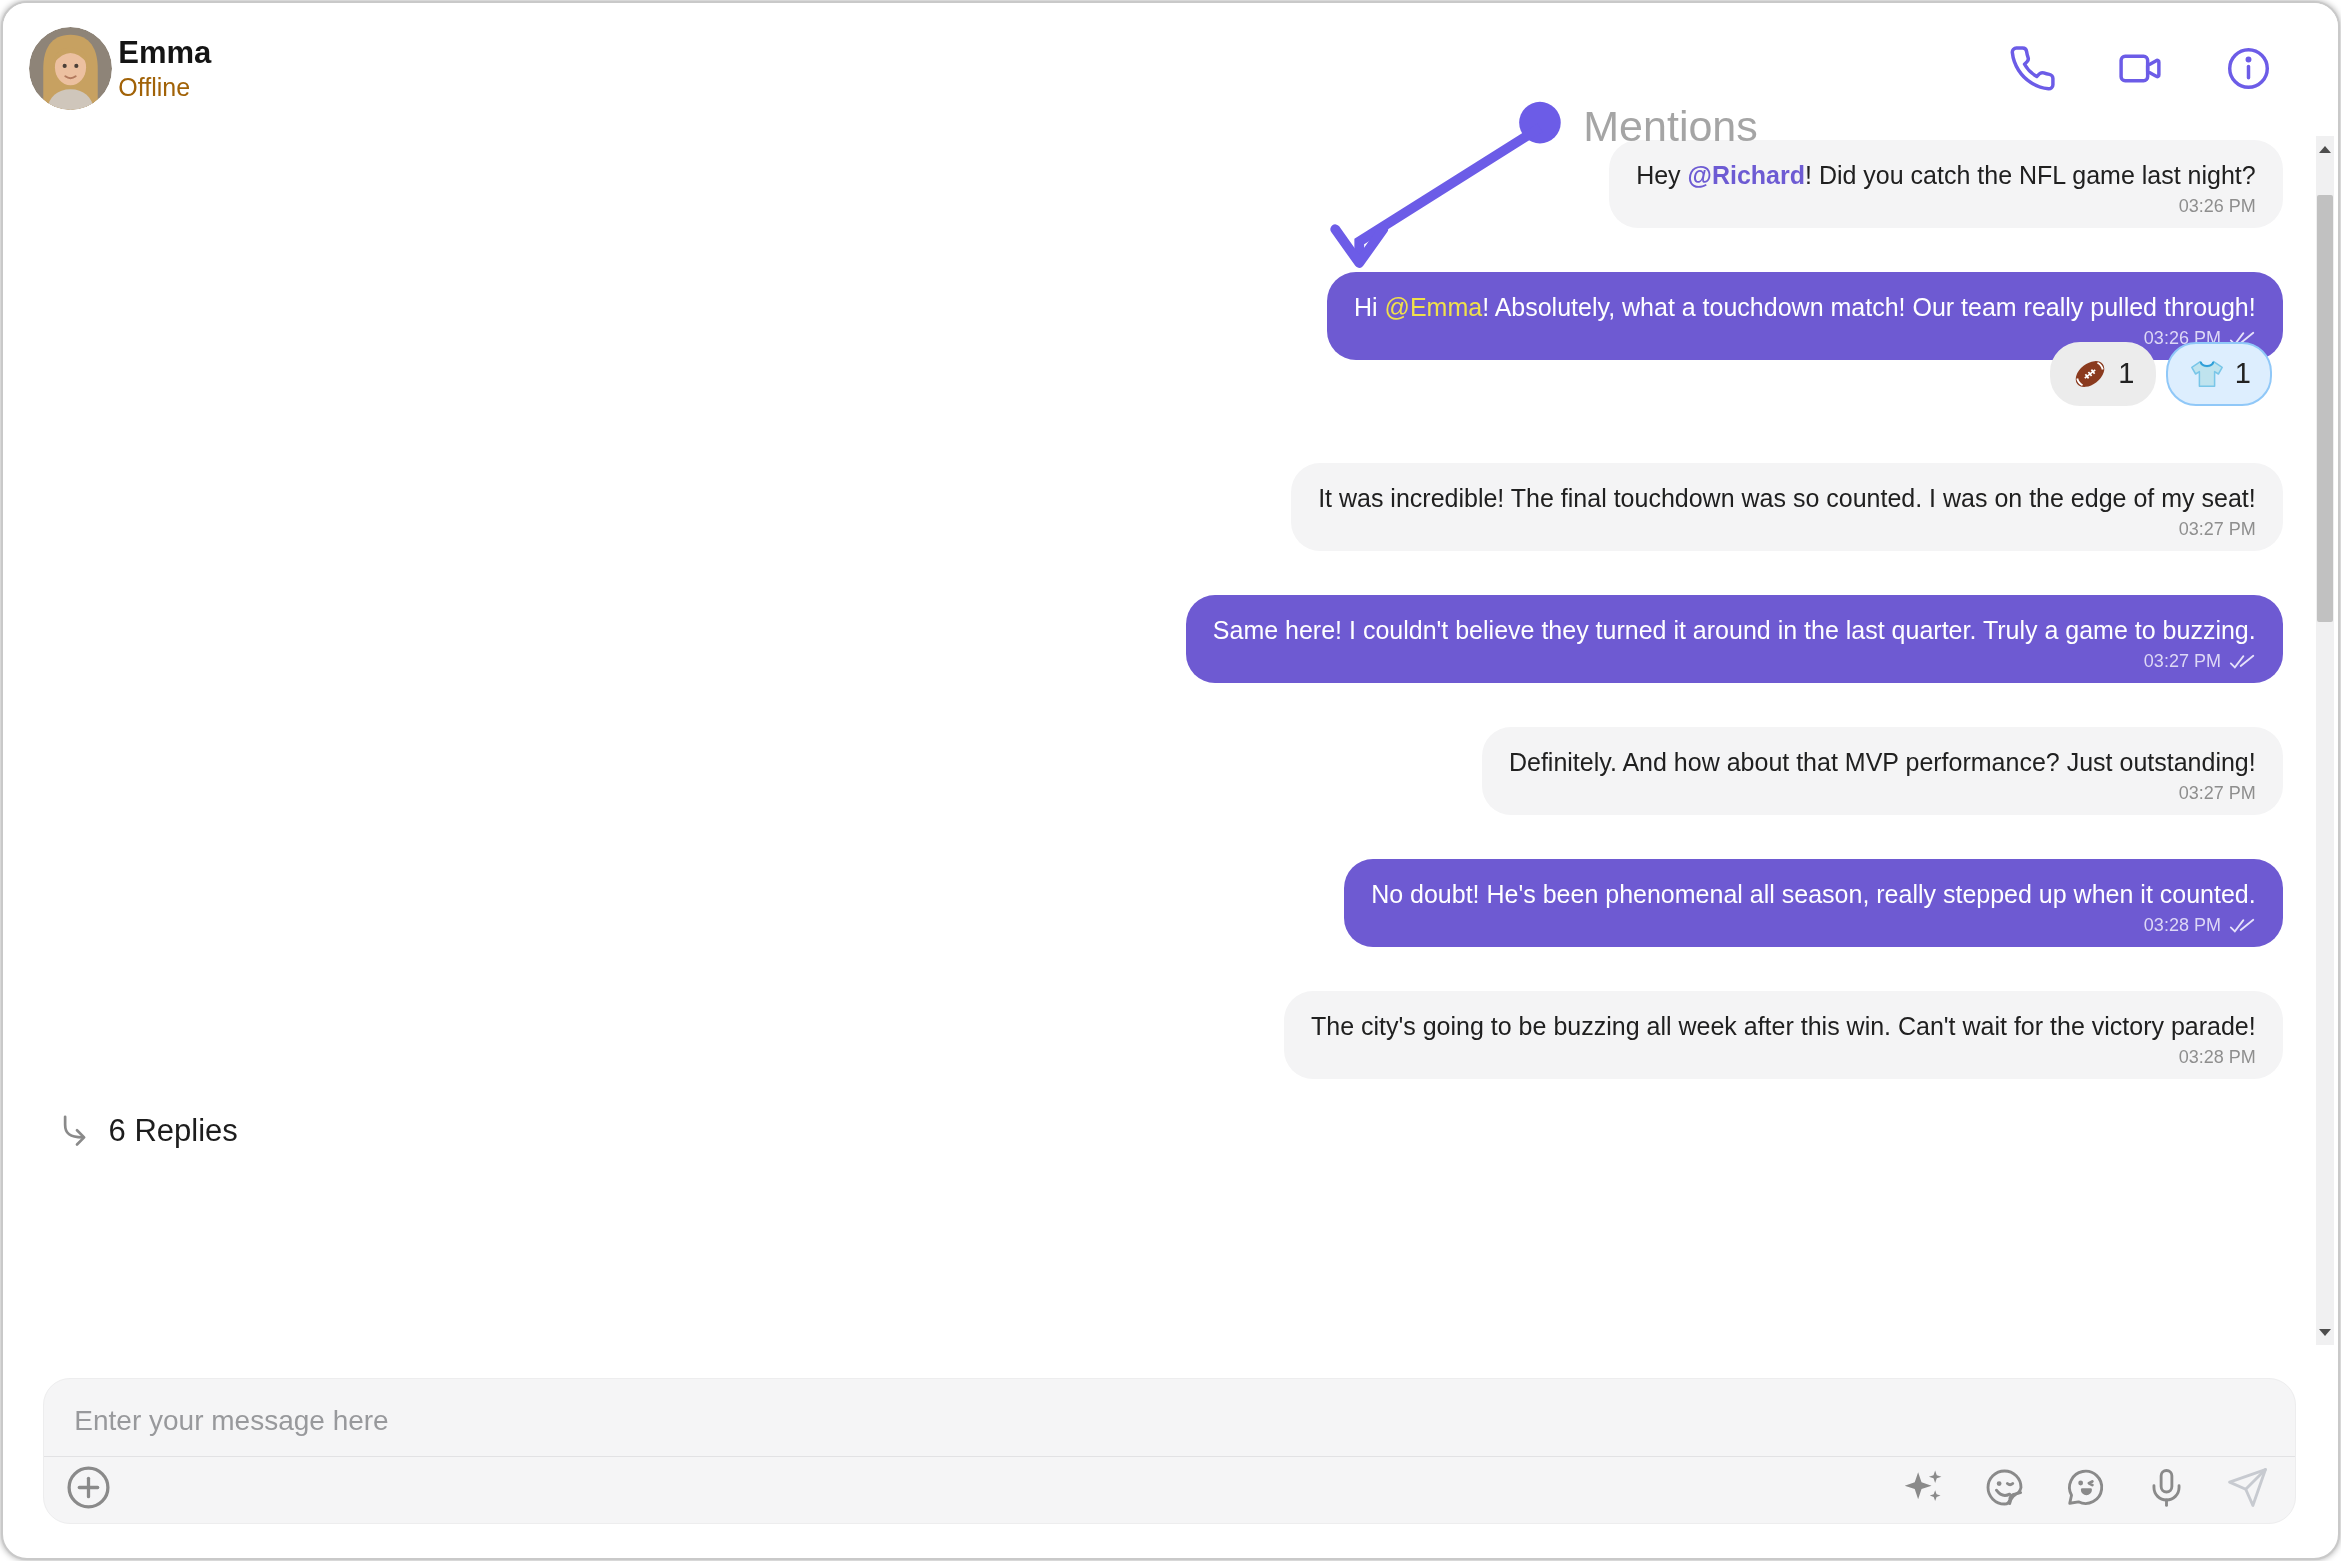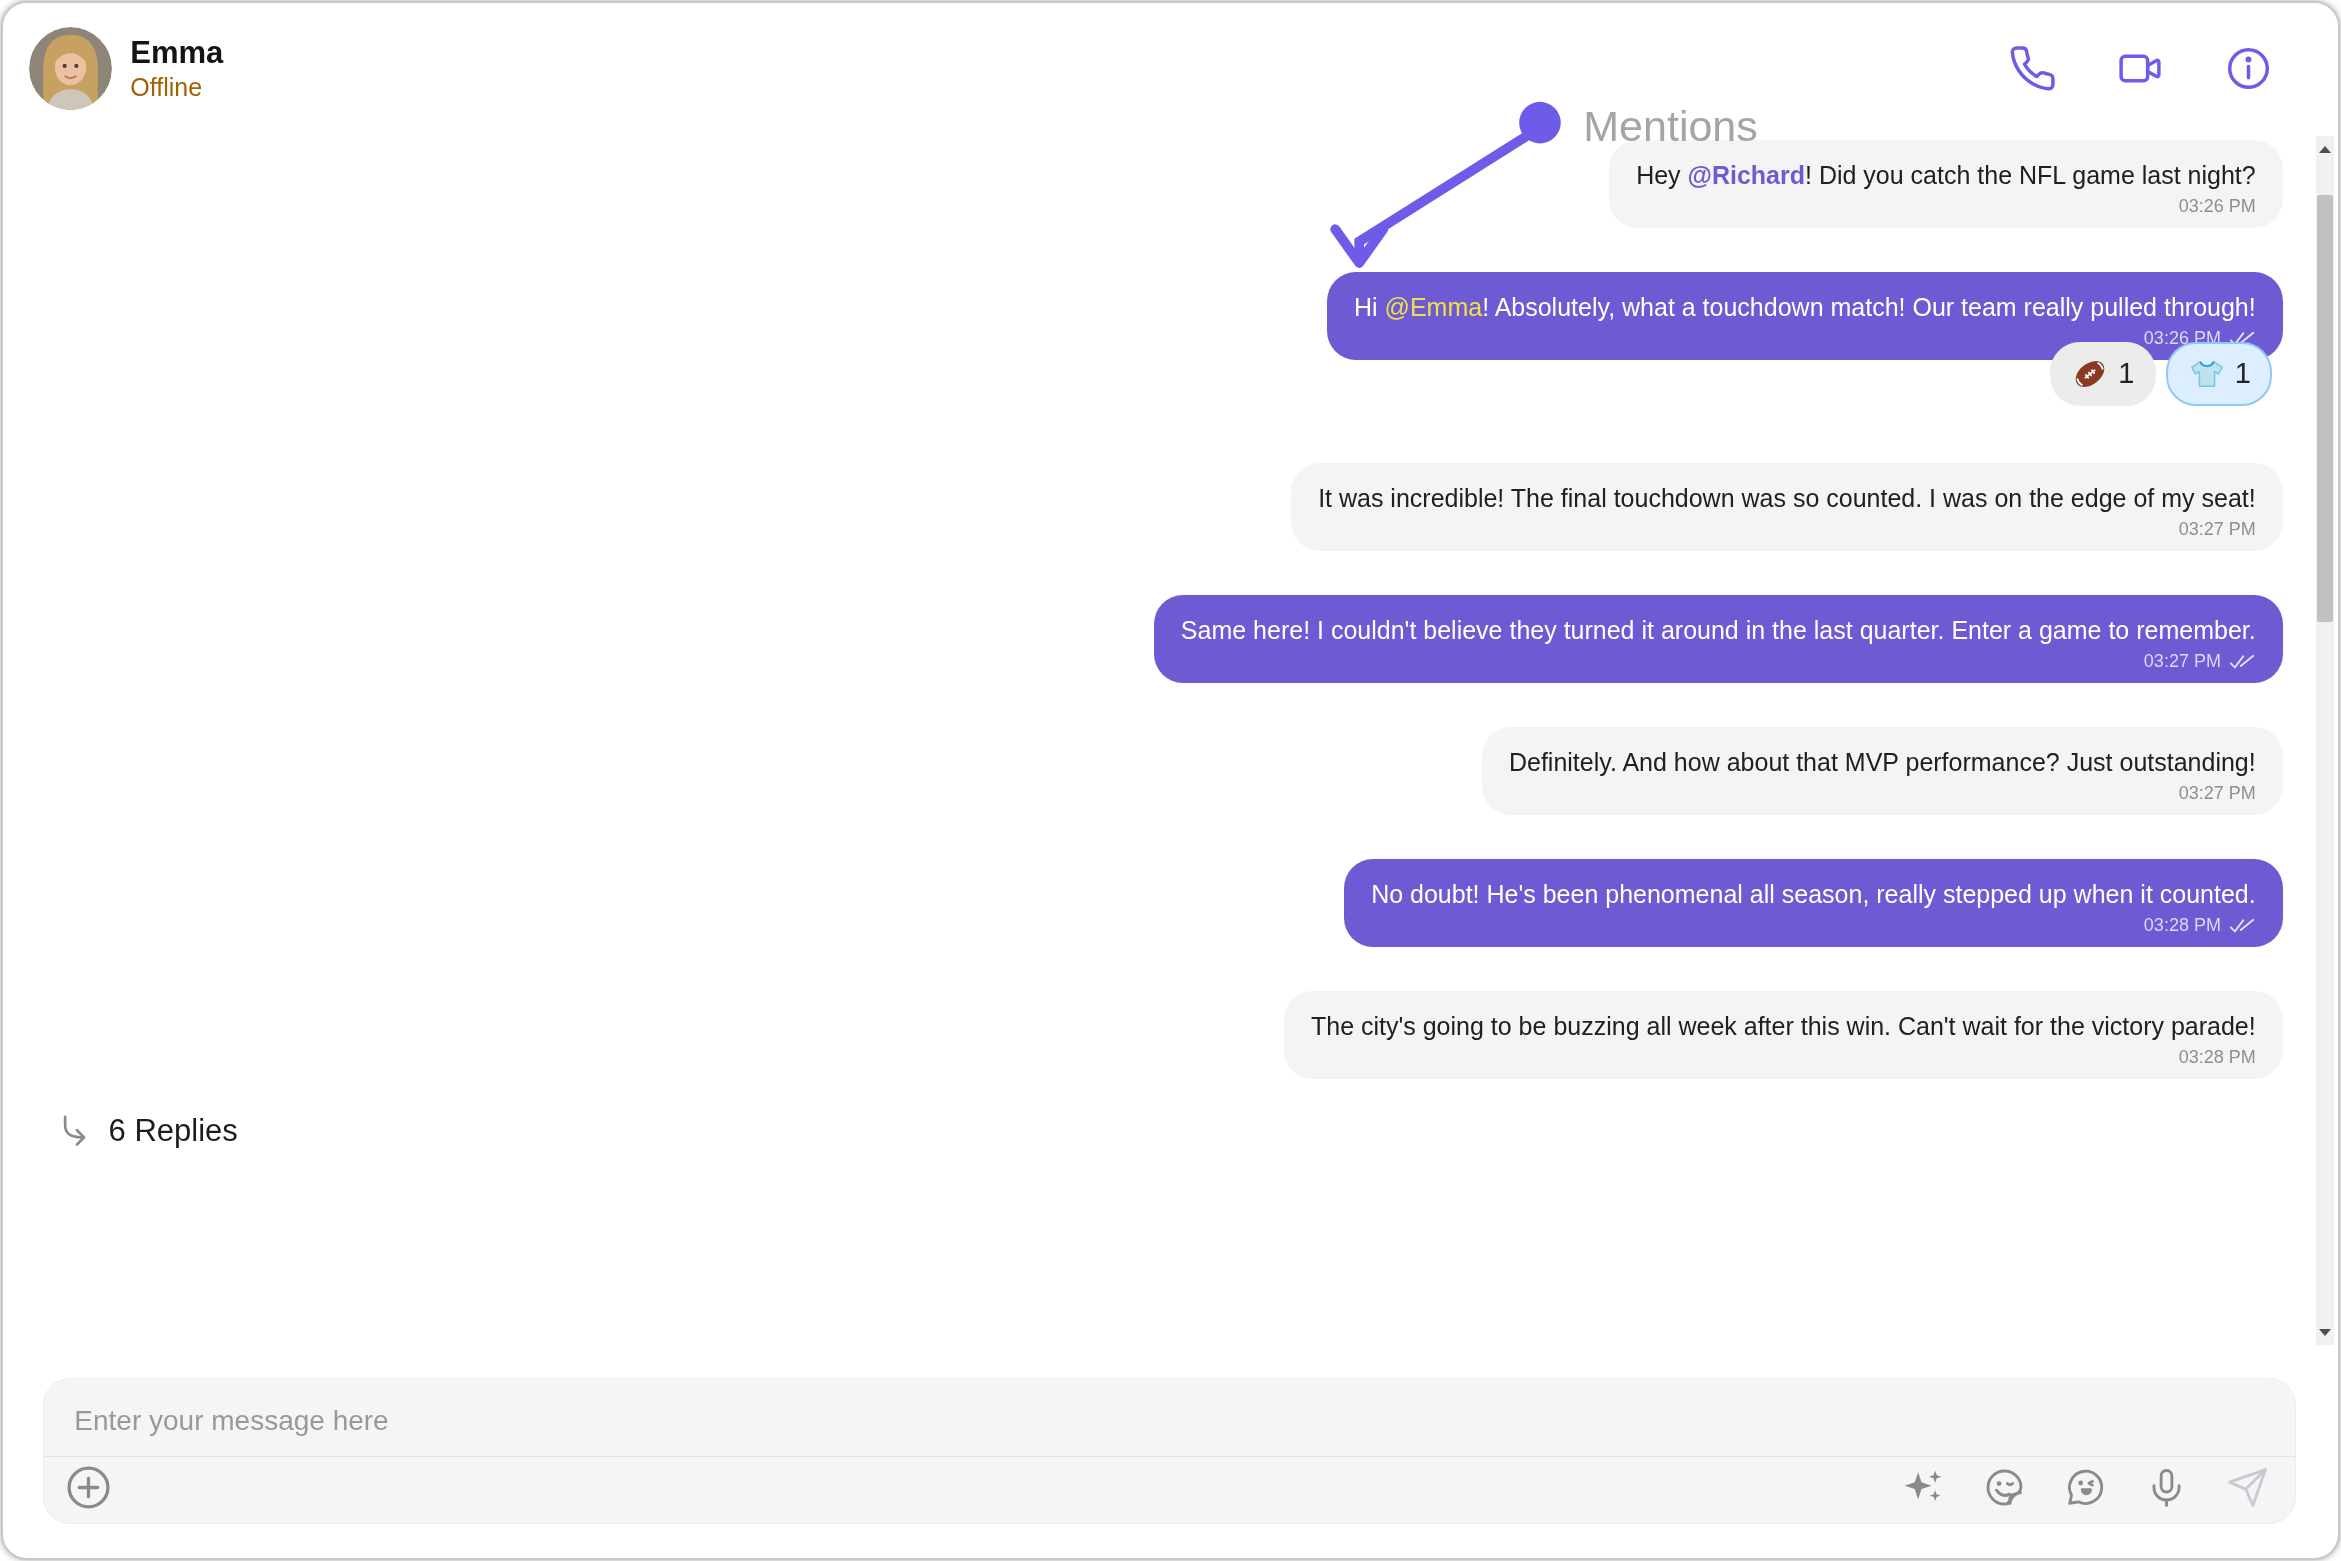--- a/index.html
+++ b/index.html
@@ -13,21 +13,21 @@
     --ts-in:#8e8e8e;
     --ts-out:#ddd8f6;
     --icon-gray:#8a8a8a;
   }
   .window{position:absolute;inset:1.3px;background:#fff;border:2px solid #c9c9c9;border-radius:26px;
           overflow:hidden;box-shadow:0 0 6.5px rgba(0,0,0,.35);}
   
   header{position:absolute;top:0;left:0;right:0;height:130px;display:flex;align-items:center;
          padding:0 65px 0 26px;box-sizing:border-box;background:#fff;z-index:3;}
   .avatar{width:83px;height:83px;border-radius:50%;overflow:hidden;flex:0 0 auto;cursor:pointer;}
-  .peer{margin-left:18px;display:flex;flex-direction:column;justify-content:space-between;gap:6.5px;}
+  .peer{margin-left:6px;display:flex;flex-direction:column;justify-content:space-between;gap:6.5px;}
   .peer-name{font-size:31px;font-weight:700;color:#141414;line-height:1;}
   .peer-status{font-size:25px;color:#a16207;line-height:1;}
   .actions{margin-left:auto;display:flex;align-items:center;gap:59px;}
   .actions button{background:none;border:none;padding:0;cursor:pointer;line-height:0;}
   .actions svg{width:49px;height:49px;stroke:var(--accent);fill:none;stroke-width:1.7;
                stroke-linecap:round;stroke-linejoin:round;}
   
   .chat{position:absolute;top:130px;left:0;right:0;height:1252px;box-sizing:border-box;
         padding:6.5px 55px 0 40px;overflow:hidden;}
   .row{display:flex;margin-bottom:44px;}
@@ -190,21 +190,21 @@
       <div class="bubble">
         <span>It was incredible! The final touchdown was so counted. I was on the edge of my seat!</span>
         <div class="meta">
             <span>03:27 PM</span>
           </div>
       </div>
     </div>
 
     <div class="row out">
       <div class="bubble">
-        <span>Same here! I couldn't believe they turned it around in the last quarter. Enter a game to remember.</span>
+        <span>Same here! I couldn't believe they turned it around in the last quarter. Truly a game to buzzing.</span>
         <div class="meta">
           <span>03:27 PM</span>
           <svg class="check" viewBox="0 0 30 18">
             <path d="M2 10.5l4.5 4.5L16 2.5"></path>
               <path d="M13 13.5L27 2"></path>
           </svg>
         </div>
       </div>
     </div>
 

